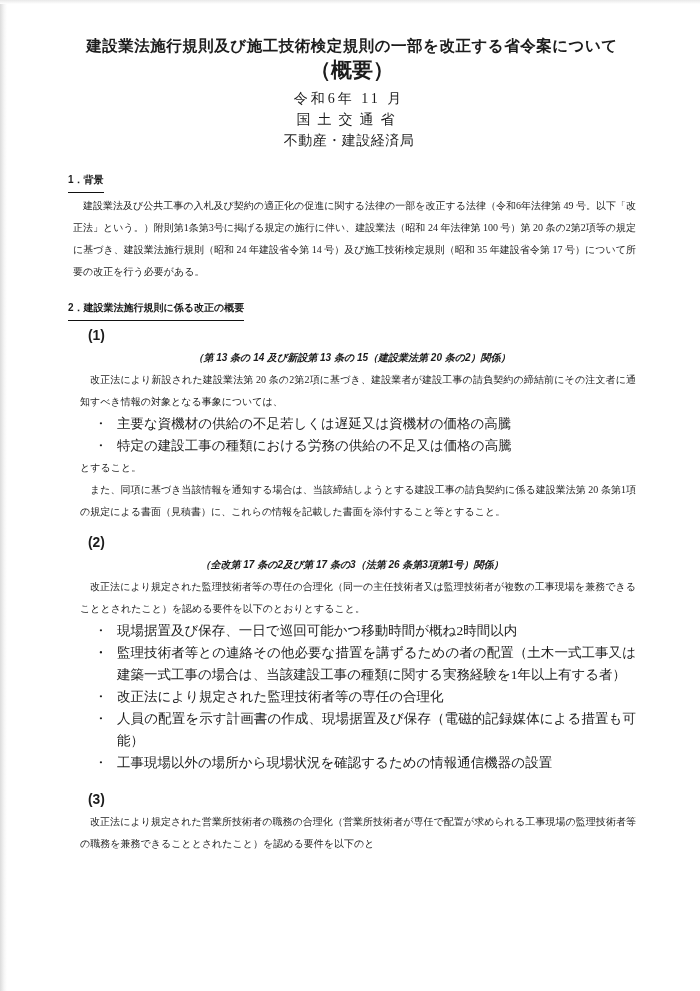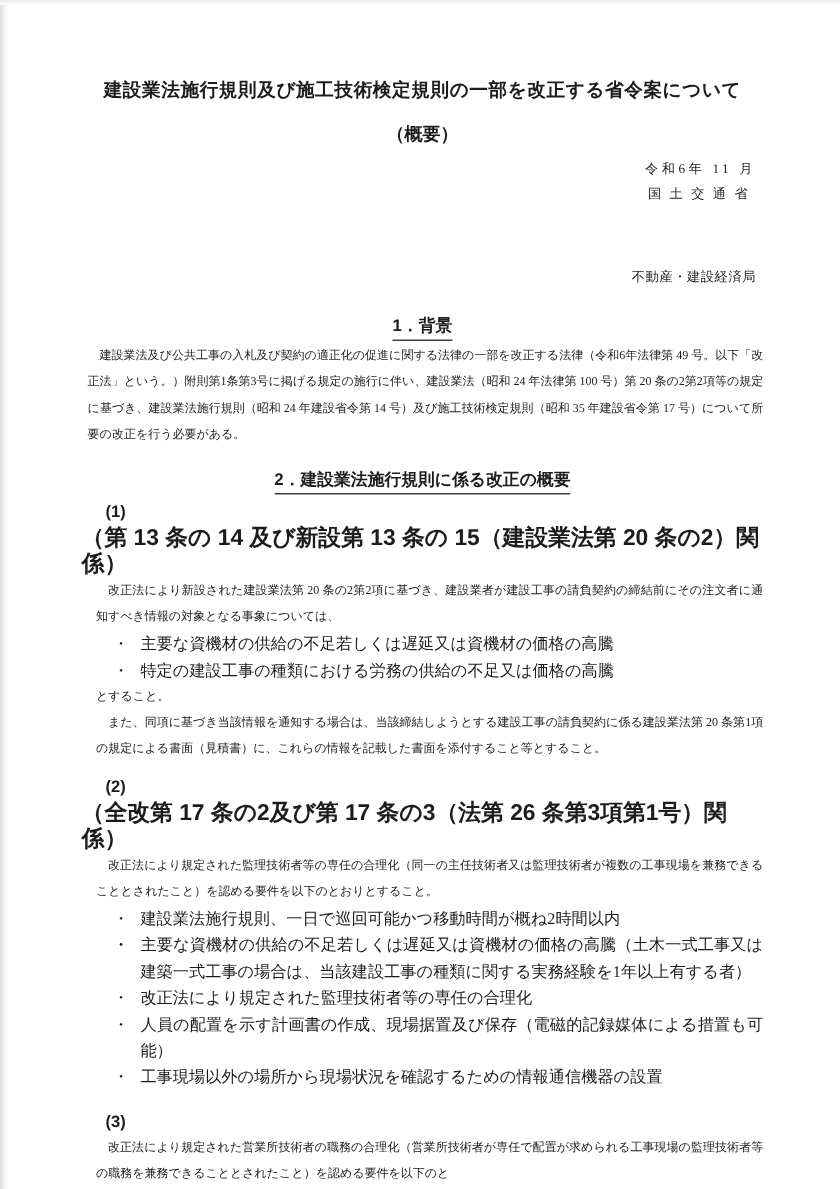--- a/index.html
+++ b/index.html
@@ -16,57 +16,55 @@
   .scan-edge-left {
     position: absolute; left: 0; top: 0; bottom: 0; width: 7px;
     background: linear-gradient(to right, #dcdcdc, #f6f6f6 60%, #ffffff);
   }
   .scan-edge-top {
     position: absolute; left: 0; top: 0; right: 0; height: 4px;
     background: linear-gradient(to bottom, #e9e9e9, #ffffff);
   }
   .page {
     position: relative;
-    padding: 64px 64px 0 68px;
+    padding: 34px 64px 0 68px;
     box-sizing: border-box;
     width: 700px; height: 861px;
   }
   .sans { font-family: "Liberation Sans", "DejaVu Sans", sans-serif; }
 
   .doc-title {
     text-align: center;
     font-weight: bold;
     font-size: 15.5px;
     line-height: 24px;
     letter-spacing: 0.5px;
   }
   .doc-subtitle {
     text-align: center;
     font-weight: bold;
-    font-size: 15px;
+    font-size: 21px;
     line-height: 24px;
-    margin-top: 13px;
   }
   .right-block {
     margin-top: 6px;
-    text-align: right;
+    text-align: center;
     padding-right: 6px;
-    font-size: 11px;
+    font-size: 14px;
     line-height: 21px;
   }
   .right-block .date-line { letter-spacing: 3px; }
   .right-block .org-line  { letter-spacing: 7px; }
-  .right-block .bureau-line { letter-spacing: 0.5px; margin-top: 48px; }
+  .right-block .bureau-line { letter-spacing: 0.5px; }
 
   .sec-heading {
     margin-top: 18px;
     font-weight: bold;
-    font-size: 14px;
+    font-size: 10px;
     line-height: 22px;
-    text-align: center;
   }
   .sec-heading .underline {
     display: inline-block;
     border-bottom: 1.5px solid #111;
     padding-bottom: 1px;
   }
   .body-para {
     margin: 2px 0 0 5px;
     font-size: 10px;
     line-height: 22px;
@@ -78,24 +76,25 @@
   .subsection.gap-lg { margin-top: 15px; }
   .sub-title-row {
     display: flex;
     padding-left: 20px;
     gap: 15px;
     font-weight: bold;
     font-size: 13.8px;
     line-height: 22px;
   }
   .sub-ref {
-    text-align: left;
+    text-align: center;
     font-weight: bold;
-    font-size: 19px;
+    font-size: 10px;
     line-height: 22px;
+    font-style: italic;
   }
   .sub-para {
     margin-left: 12px;
     font-size: 10px;
     line-height: 22px;
     text-align: justify;
   }
   .sub-para.indent { text-indent: 1em; }
   .bullet {
     position: relative;
@@ -157,28 +156,28 @@
 
   <div class="subsection gap-sm">
     <div class="sub-title-row sans">
       <span>(2)</span>
     </div>
     <div class="sub-ref sans">（全改第 17 条の2及び第 17 条の3（法第 26 条第3項第1号）関係）</div>
     <div class="sub-para indent">改正法により規定された監理技術者等の専任の合理化（同一の主任技術者又は監理技術者が複数の工事現場を兼務できることとされたこと）を認める要件を以下のとおりとすること。</div>
     <div>
       <div class="bullet">
         <span class="marker">・</span>
-        <span>建設業法施行規則、一日で巡回可能かつ移動時間が概ね2時間以内</span>
+        <span>現場据置及び保存、一日で巡回可能かつ移動時間が概ね2時間以内</span>
       </div>
       <div class="bullet">
         <span class="marker">・</span>
       </div>
       <div class="bullet">
         <span class="marker">・</span>
-        <span>主要な資機材の供給の不足若しくは遅延又は資機材の価格の高騰（土木一式工事又は建築一式工事の場合は、当該建設工事の種類に関する実務経験を1年以上有する者）</span>
+        <span>監理技術者等との連絡その他必要な措置を講ずるための者の配置（土木一式工事又は建築一式工事の場合は、当該建設工事の種類に関する実務経験を1年以上有する者）</span>
       </div>
       <div class="bullet">
         <span class="marker">・</span>
         <span>改正法により規定された監理技術者等の専任の合理化</span>
       </div>
       <div class="bullet">
         <span class="marker">・</span>
         <span>人員の配置を示す計画書の作成、現場据置及び保存（電磁的記録媒体による措置も可能）</span>
       </div>
       <div class="bullet">

